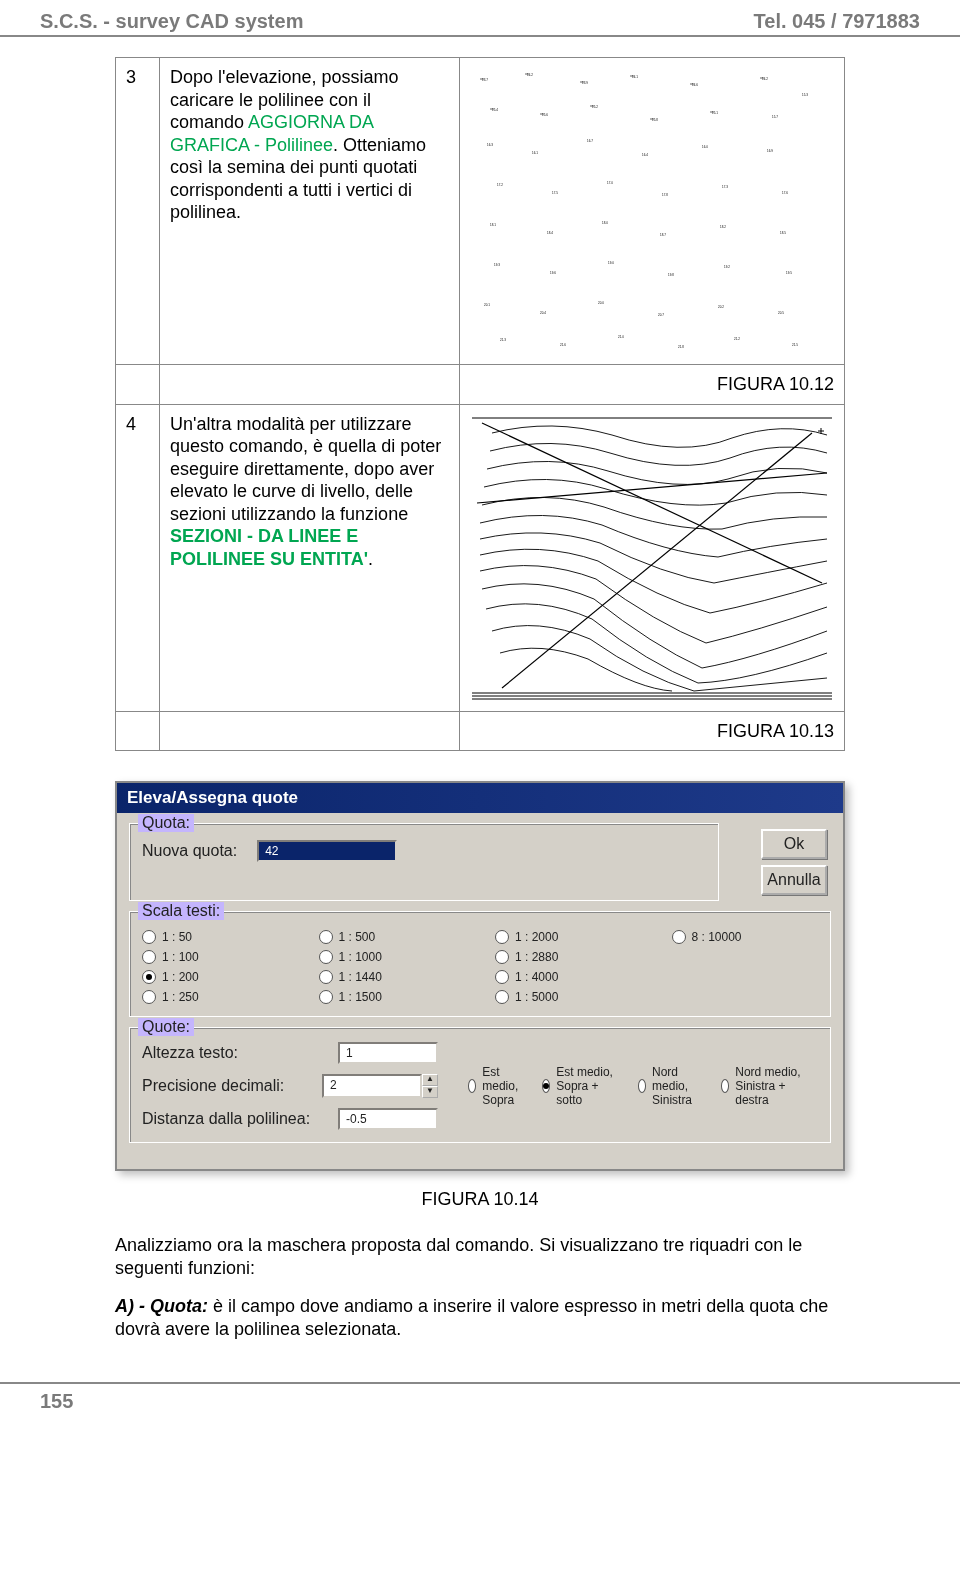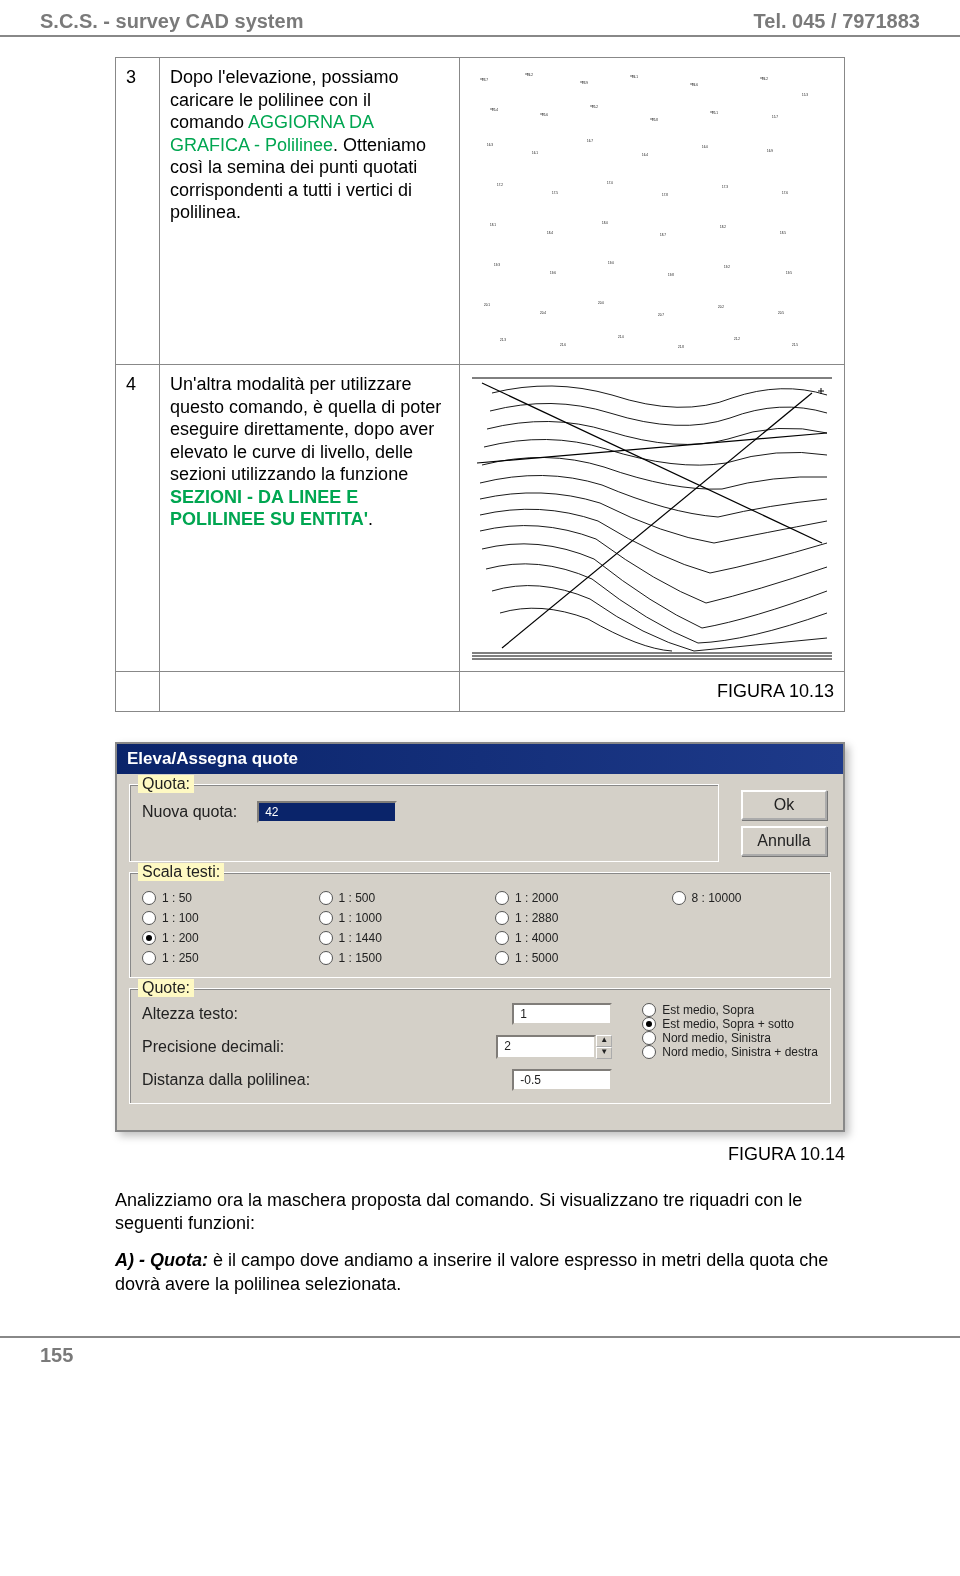--- a/index.html
+++ b/index.html
@@ -77,39 +77,39 @@
     border: 1px solid #fff;
     box-shadow: inset 1px 1px 0 #888;
     padding: 10px 12px 12px 12px;
     margin-bottom: 10px;
     position: relative;
   }
   .fieldset-legend {
     position: absolute;
     top: -10px;
     left: 8px;
-    background: #fef9c3;
+    background: #c4b5fd;
     padding: 0 4px;
     font-size: 16px;
   }
   .quota-row { display: flex; align-items: center; gap: 20px; margin-top: 6px; }
   .ok-buttons {
     position: absolute;
     right: 16px;
     top: 16px;
     display: flex;
     flex-direction: column;
     gap: 6px;
   }
   .btn3d {
     background: #d4d0c8;
     border: 2px outset #fff;
     font-size: 16px;
     padding: 4px 0;
-    width: 86px;
+    width: 66px;
     text-align: center;
     box-shadow: 1px 1px 0 #777;
   }
   .txtinput {
     background: #fff;
     border: 2px inset #d4d0c8;
     font-size: 12px;
     padding: 2px 6px;
     width: 140px;
   }
@@ -137,35 +137,35 @@
   }
   .quote-left { display: flex; flex-direction: column; gap: 10px; flex: 1; }
   .quote-left-row { display: flex; align-items: center; justify-content: space-between; }
   .quote-left-row .lbl { width: 180px; }
   .spin-wrap { display: flex; align-items: stretch; }
   .spin-btns { display: flex; flex-direction: column; }
   .spin-btn {
     width: 16px; height: 12px; background: #d4d0c8; border: 1px outset #fff;
     font-size: 8px; line-height: 8px; text-align: center;
   }
-  .quote-right { display: flex; flex-direction: column; gap: 0; }
+  .quote-right { display: flex; flex-direction: row; gap: 12px; }
   .body-text { font-size: 18px; line-height: 1.3; margin-top: 24px; }
   .body-text p { margin-bottom: 14px; }
   .body-text .bi { font-style: italic; font-weight: bold; }
   .page-footer {
     display: flex;
     justify-content: space-between;
     padding: 6px 40px 12px 40px;
     color: #7a7a7a;
     font-weight: bold;
     font-size: 20px;
     border-top: 2px solid #888;
     margin-top: 40px;
   }
-  .fig-caption-right { text-align: right; font-size: 18px; margin-top: 12px; margin-bottom: 8px; }
+  .fig-caption-right { text-align: center; font-size: 18px; margin-top: 18px; margin-bottom: 8px; }
 </style>
 </head>
 <body>
 
 <div class="page-header">
   <span>S.C.S. - survey CAD system</span>
   <span>Tel. 045 / 7971883</span>
 </div>
 
 <div class="page-content">
@@ -248,20 +248,25 @@
                   <line x1="68" y1="48" x2="72" y2="48"></line>
                   <line x1="118" y1="40" x2="122" y2="40"></line>
                   <line x1="178" y1="53" x2="182" y2="53"></line>
                   <line x1="238" y1="46" x2="242" y2="46"></line>
             </g>
           </svg>
         </div>
       </td>
     </tr>
     <tr>
+      <td class="numcol"></td>
+          <td class="txtcol"></td>
+      <td class="fig-caption">FIGURA 10.12</td>
+    </tr>
+    <tr>
       <td class="numcol">4</td>
       <td class="txtcol">
         <span>Un'altra modalità per utilizzare questo comando, è quella di poter eseguire direttamente, dopo aver elevato le curve di livello, delle sezioni utilizzando la funzione </span><span class="command-accent2">SEZIONI - DA LINEE E POLILINEE SU ENTITA'</span><span>.</span>
       </td>
       <td class="imgcol">
         <div class="contour-box">
           <svg viewBox="0 0 360 290">
             <line x1="0" y1="5" x2="360" y2="5" stroke="#000" stroke-width="1"></line>
             <line x1="0" y1="280" x2="360" y2="280" stroke="#000" stroke-width="1"></line>
             <line x1="0" y1="283" x2="360" y2="283" stroke="#000" stroke-width="1"></line>

